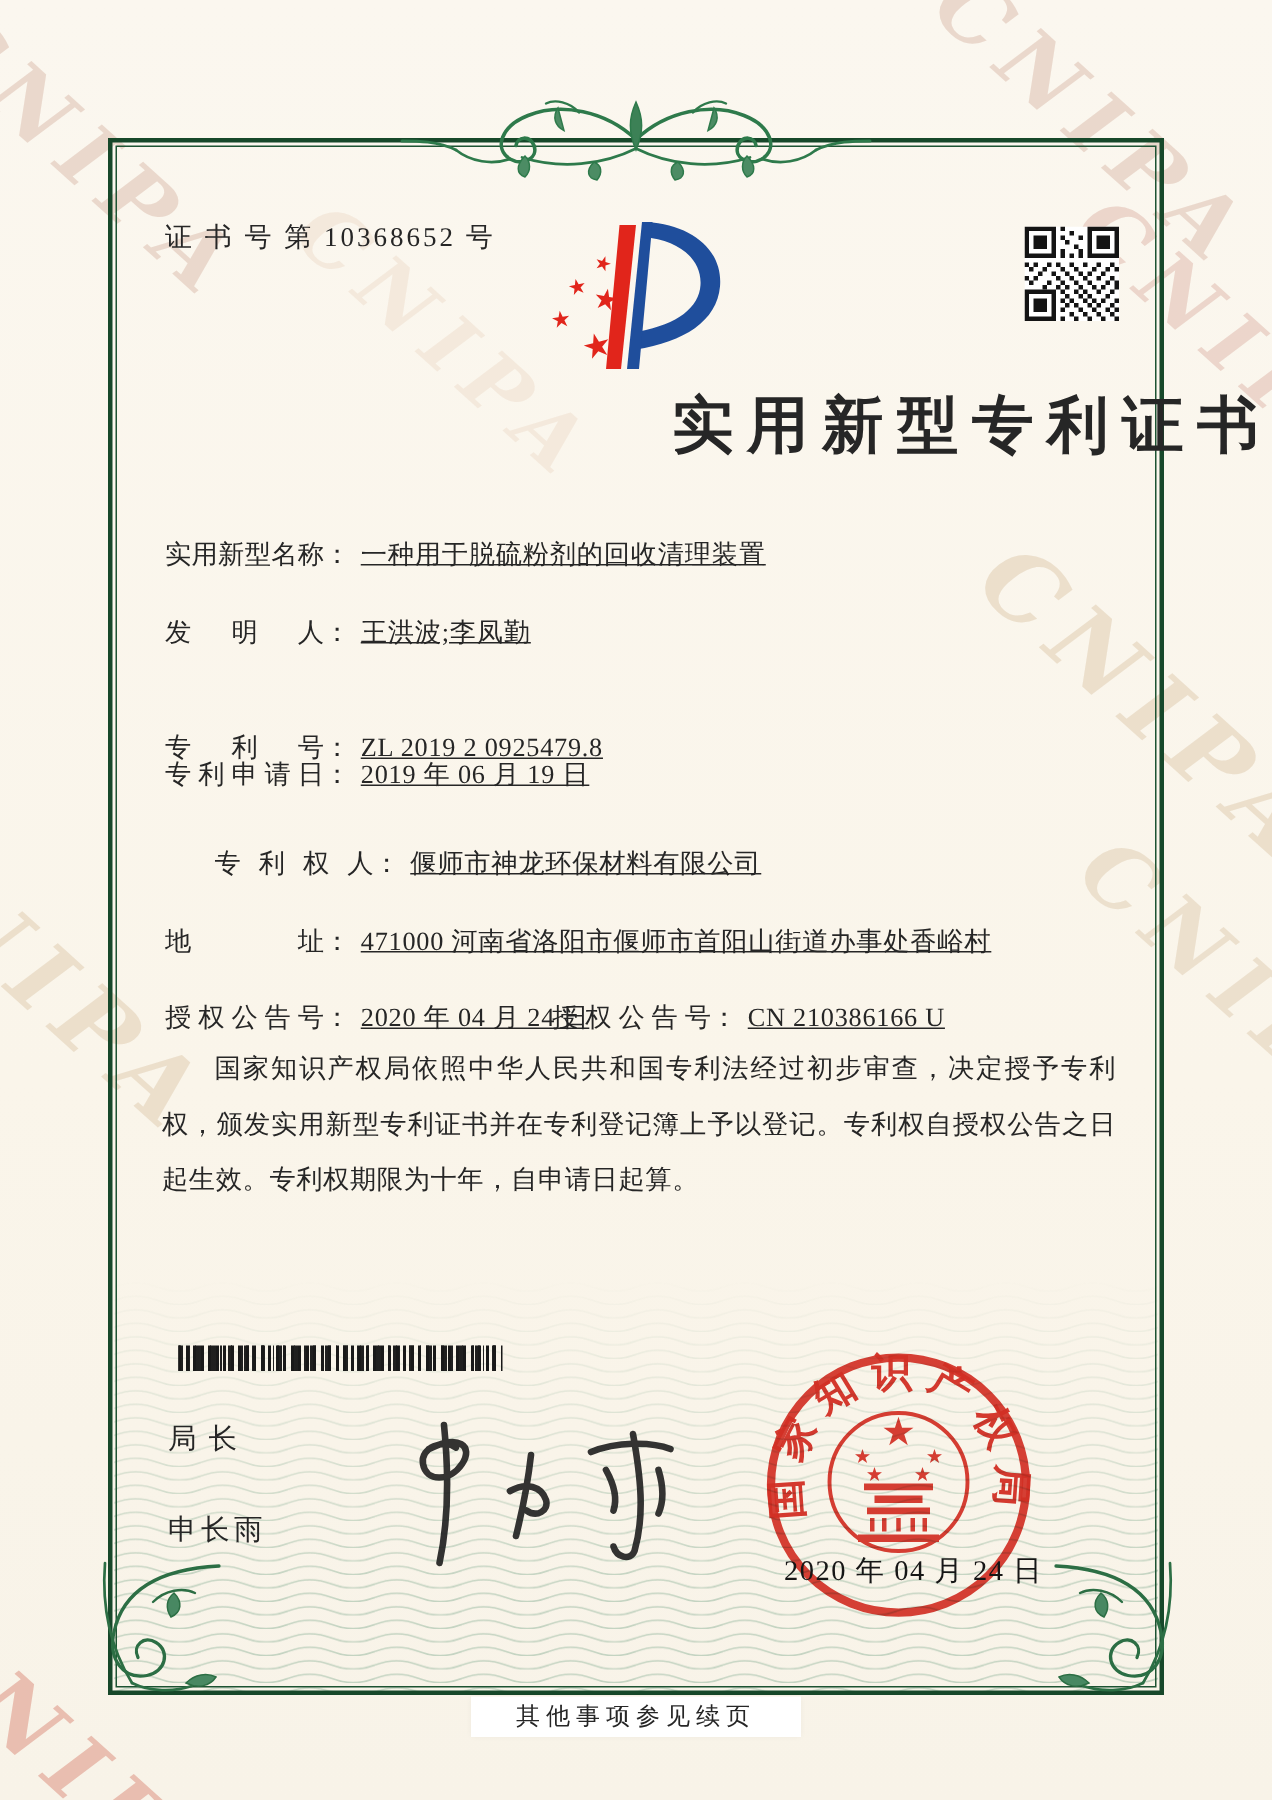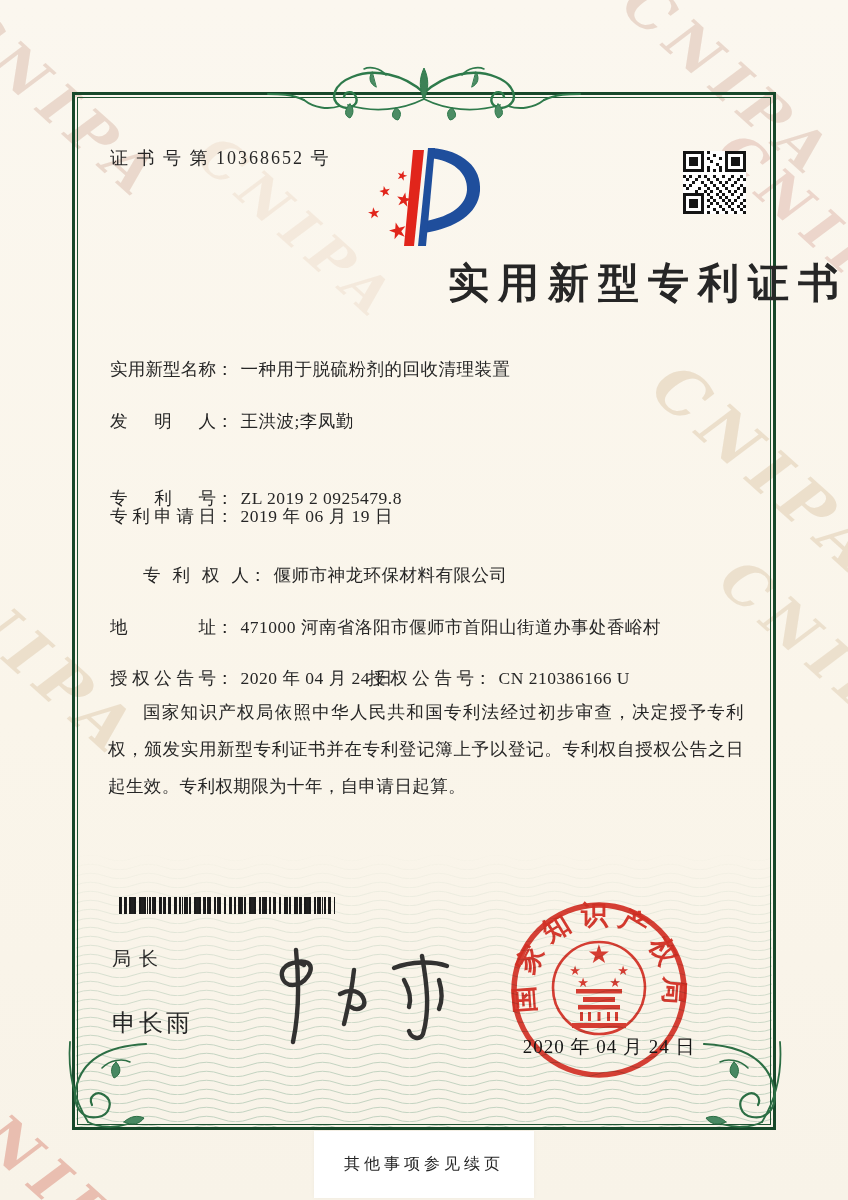--- a/index.html
+++ b/index.html
@@ -19,42 +19,42 @@
   
   .frame{left:72px;top:92px;width:704px;height:1038px;border:3.5px solid #17482a;z-index:2;box-sizing:border-box;}
   .frame::after{content:"";position:absolute;inset:2px;border:1.5px solid #1d5332;}
   
   .cert-no{left:110px;top:146px;font-size:18px;letter-spacing:2px;z-index:3;}
   .title{left:0;top:256px;width:848px;text-align:right;font-size:41px;font-weight:700;
          letter-spacing:9px;z-index:3;}
   
   .row{left:110px;width:640px;font-size:17.5px;z-index:3;white-space:nowrap;}
   .lbl{display:inline-block;width:106px;text-align:justify;text-align-last:justify;vertical-align:bottom;}
-  .val{margin-left:7px;letter-spacing:0.5px;}
+  .val{margin-left:7px;letter-spacing:0.5px;text-decoration:underline;}
   .pair2{position:absolute;left:258px;top:0;white-space:nowrap;}
   
   .paras{left:108px;top:694px;width:636px;z-index:3;}
   .paras p{margin:0;font-size:17.5px;line-height:37px;text-indent:2em;
            letter-spacing:0.4px;text-align:justify;font-family:Liberation Serif, serif;}
   
   .barcode{left:119px;top:897px;width:216px;height:17px;z-index:3;
     background:
       repeating-linear-gradient(90deg,#191919 0 2px,rgba(0,0,0,0) 2px 5px),
       repeating-linear-gradient(90deg,#202020 0 1px,rgba(0,0,0,0) 1px 7px),
       repeating-linear-gradient(90deg,rgba(20,20,20,.95) 0 3px,rgba(0,0,0,0) 3px 11px);}
   .director-role{left:112px;top:946px;font-size:19px;letter-spacing:8px;z-index:3;}
-  .director-name{left:112px;top:1007px;font-size:24px;letter-spacing:3px;z-index:3;}
+  .director-name{left:112px;top:1007px;font-size:19px;letter-spacing:3px;z-index:3;}
   .signature{left:248px;top:942px;z-index:3;}
   .seal{left:506px;top:897px;z-index:4;mix-blend-mode:multiply;opacity:.96;}
   .seal-date{left:515px;top:1034px;width:188px;text-align:center;font-size:19px;
              letter-spacing:1px;color:#161616;z-index:5;}
   .page-info{left:0;top:1092px;width:848px;text-align:center;font-size:15px;
              letter-spacing:3px;z-index:3;margin-top:44px;}
   .note-box{left:0;top:1131px;width:848px;text-align:center;z-index:3;}
-  .note-box span{display:inline-block;background:#ffffff;padding:23px 30px;font-size:16px;
+  .note-box span{display:inline-block;background:#ffffff;padding:3px 30px;font-size:16px;
              letter-spacing:4px;box-shadow:0 0 4px rgba(0,0,0,0.04);}
   .ornament-top{left:262px;top:60px;z-index:2;}
   .corner-bl{left:58px;top:1038px;z-index:2;}
   .corner-br{left:700px;top:1038px;z-index:2;transform:scaleX(-1);}
   .logo{left:358px;top:136px;z-index:3;}
   .qr{left:683px;top:151px;z-index:3;}
 </style>
 </head>
 <body>
 

